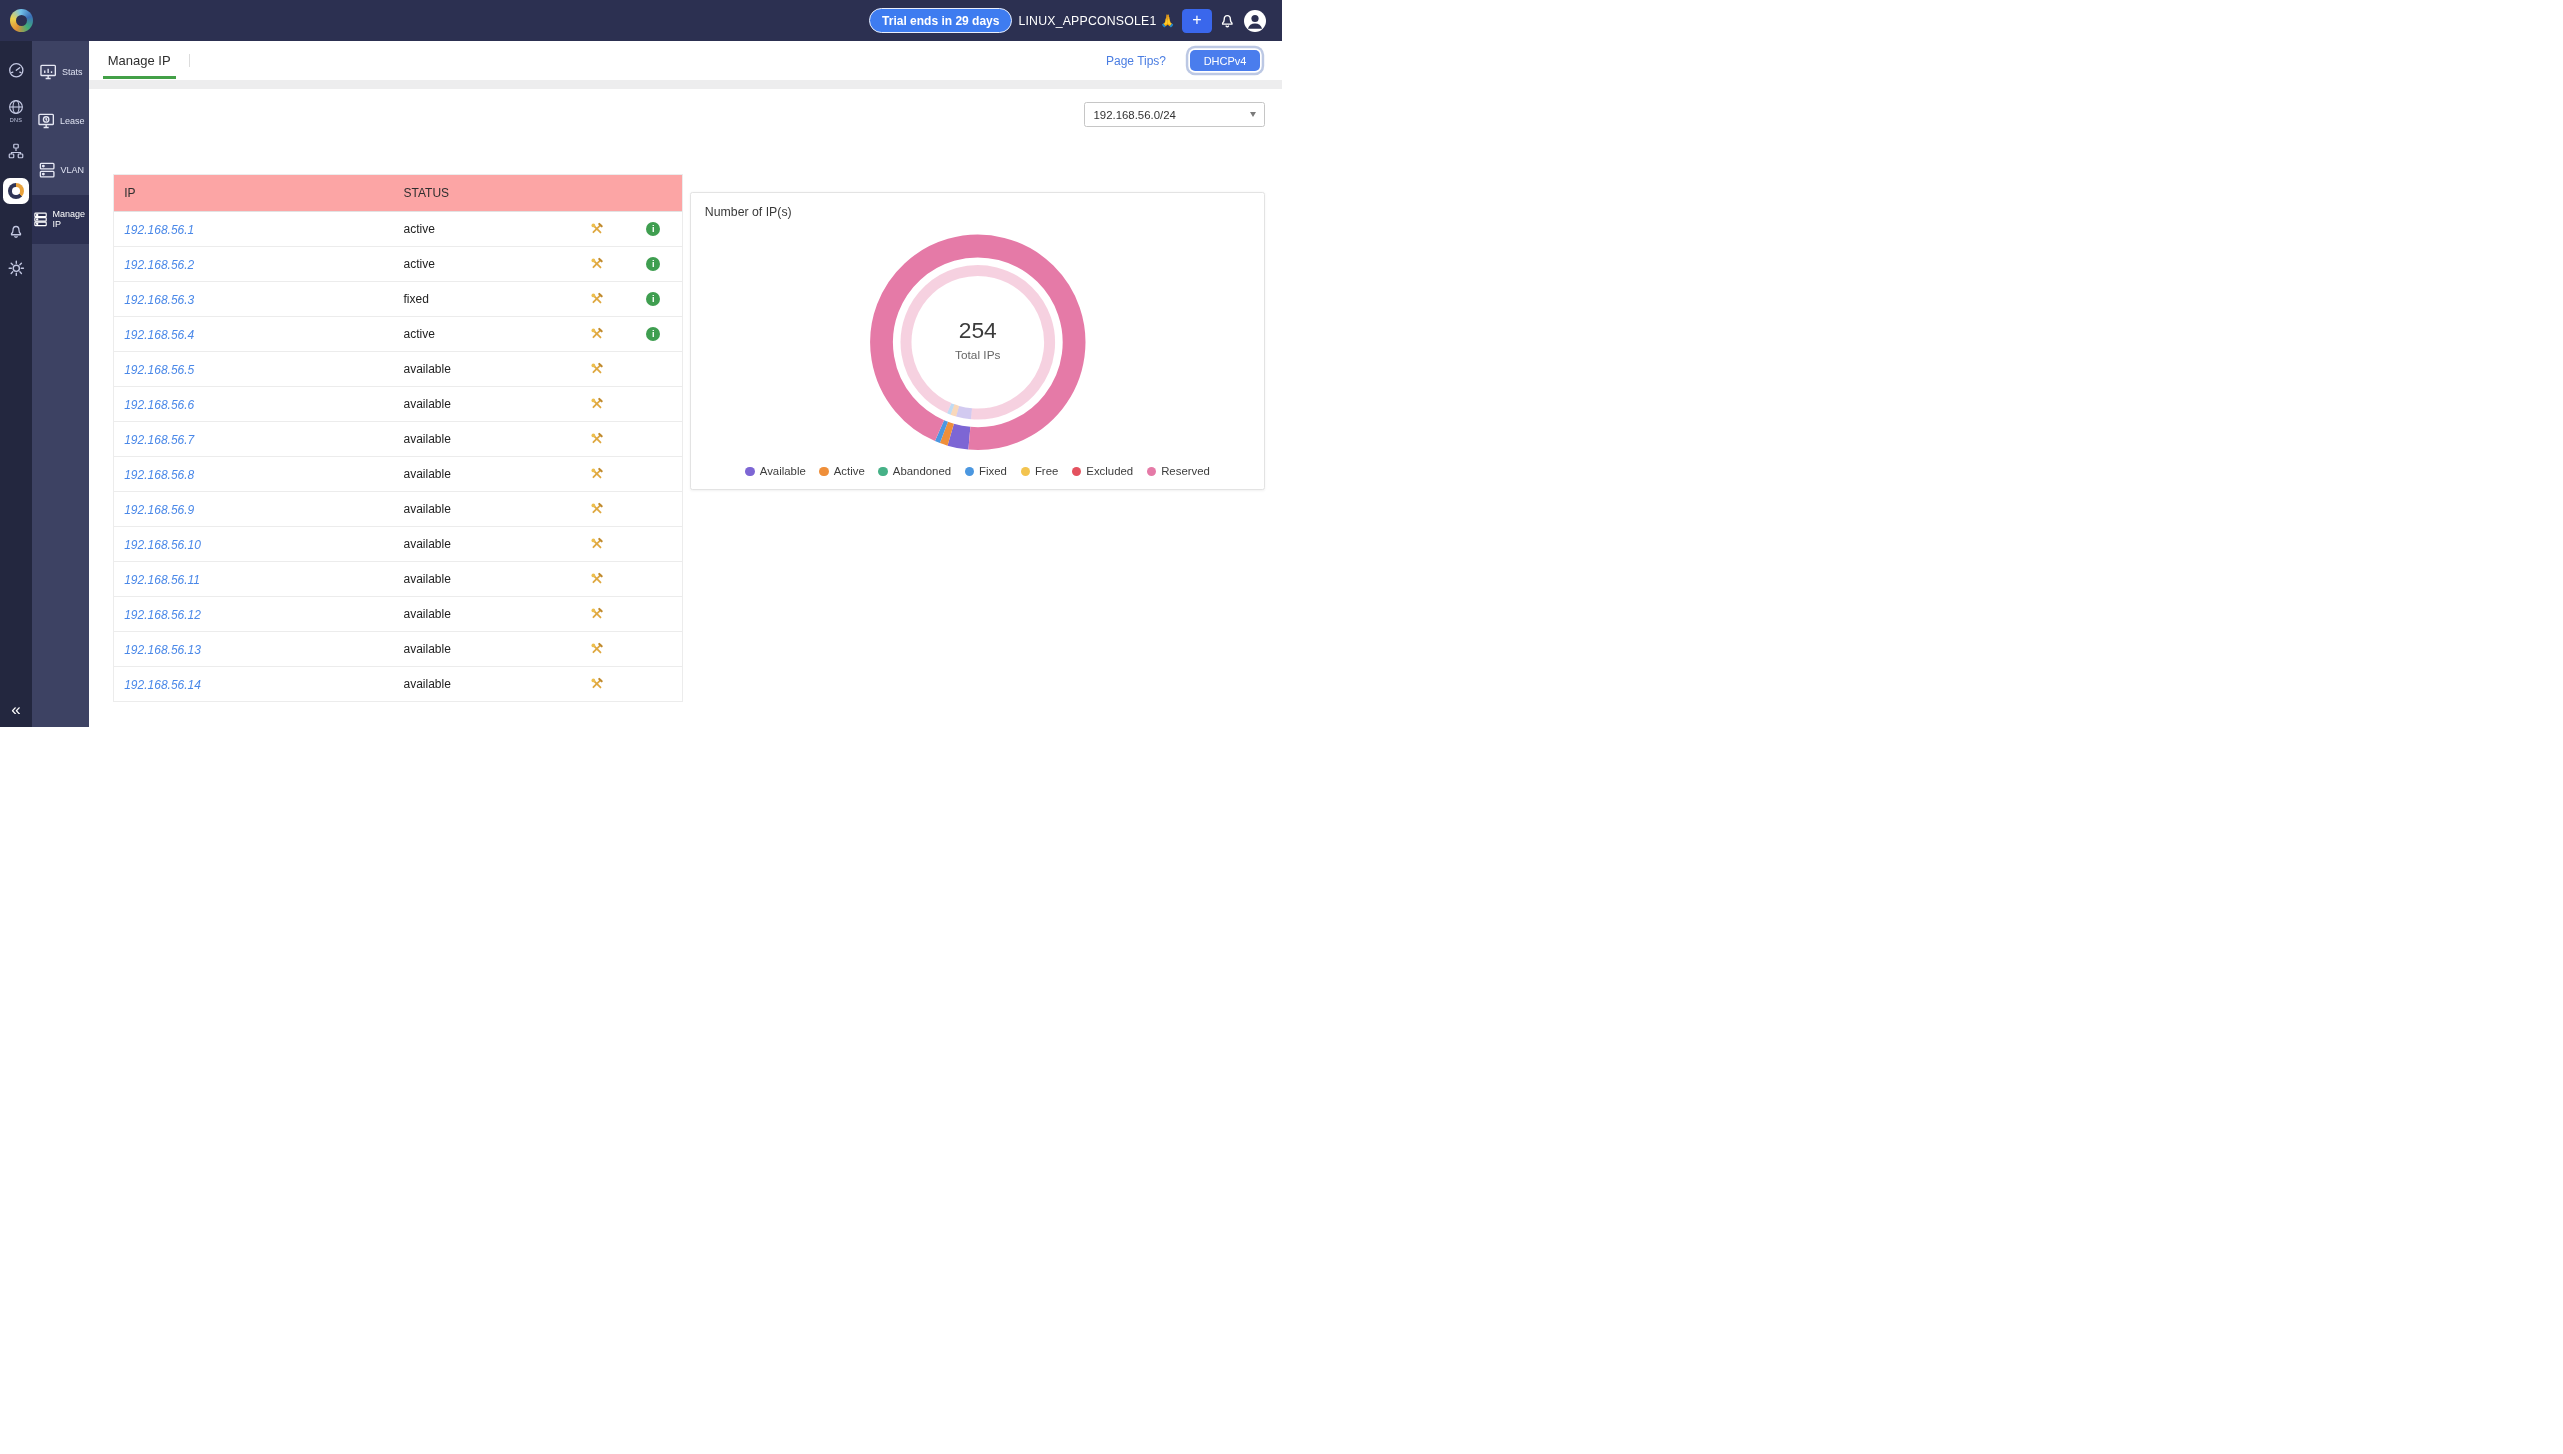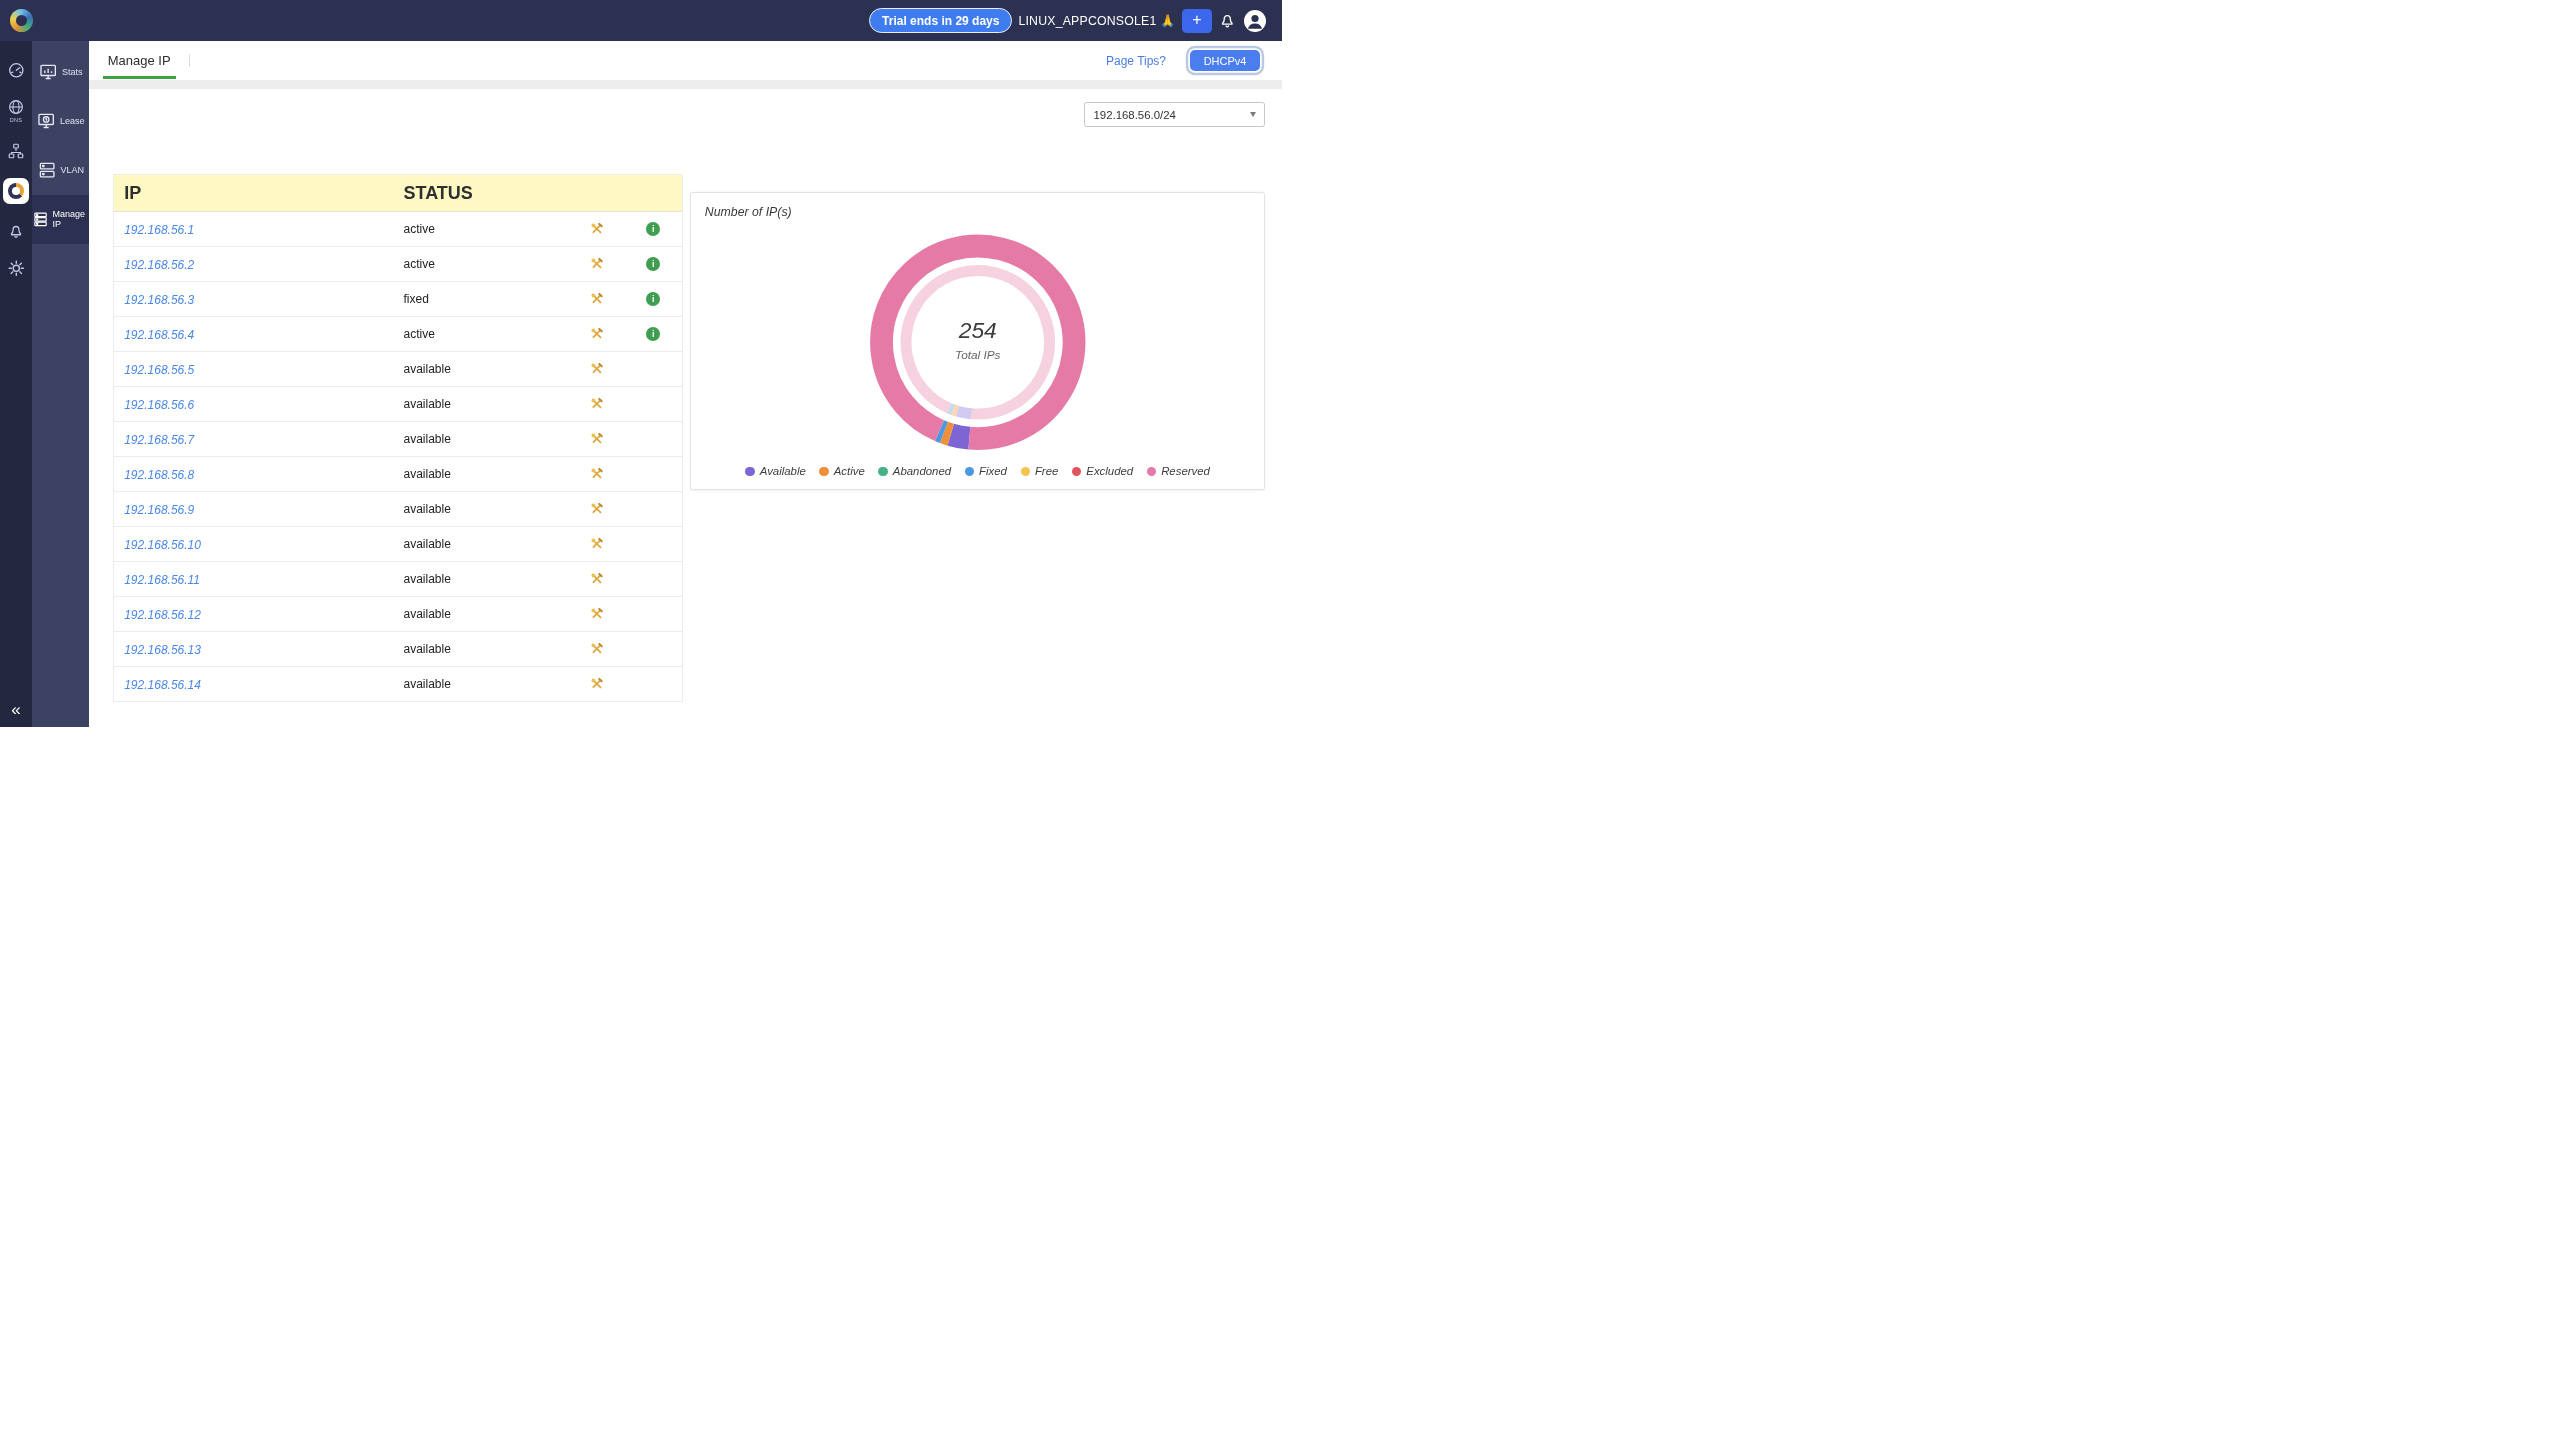--- a/index.html
+++ b/index.html
@@ -67,35 +67,35 @@
   
   .search-row { display:flex; align-items:flex-end; justify-content:space-between; }
   .search-input { width:280px; height:27px; border:0.8px solid #c9c9c9; border-radius:3.4px;
                   padding:0 8.5px; font-size:11.4px; color:#333; outline:none;
                   font-family:"Liberation Sans", sans-serif; }
   .search-input::placeholder { color:#8e8e8e; }
   .assign-hint { font-size:10.6px; color:#4b4b4b; margin:0 12px 2.5px 0; }
 
   .ip-table { margin-top:7.6px; border:0.8px solid #ececec; border-bottom:none; }
   .thead, .trow { display:grid; grid-template-columns:51% 29% 10% 10%; align-items:center; }
-  .thead { height:37px; background:#fef9c3; border-bottom:0.8px solid #e2e2e2;
-           font-weight:700; font-size:18px; color:#2f2f2f; }
+  .thead { height:37px; background:#fca5a5; border-bottom:0.8px solid #e2e2e2;
+           font-weight:400; font-size:12px; color:#2f2f2f; }
   .th-ip, .cell-ip { padding-left:10.2px; }
   .trow { height:35px; border-bottom:0.8px solid #ececec; background:#fff; }
   .ip-link { color:#4a88e8; font-size:12px; text-decoration:none; cursor:pointer;font-style:italic; }
   .cell-status { color:#222; font-size:12px; }
   .cell-tools, .cell-info { display:flex; justify-content:center; cursor:pointer; }
   .info-dot { width:14.4px; height:14.4px; border-radius:50%; background:#3f9e50; color:#fff;
               font-size:9.3px; font-weight:700; display:grid; place-items:center; }
   .hidden { visibility:hidden; }
 
   
   .right-col { margin-top:25.4px; display:flex; flex-direction:column; gap:12px; }
   .card { background:#fff; border:0.8px solid #e3e3e3; border-radius:2.5px;
-          box-shadow:0 0.8px 2.5px rgba(0,0,0,.06); padding:12px 13.6px;font-style:italic; }
+          box-shadow:0 0.8px 2.5px rgba(0,0,0,.06); padding:12px 13.6px; }
   .card-title { font-size:12.3px; color:#3a3a3a; }
   .chart-svg { display:block; width:100%; }
   .legend { display:flex; justify-content:center; gap:13.6px; margin-top:1.7px; }
   .legend-item { display:flex; align-items:center; gap:5.1px; font-size:11.4px; color:#3d3d3d;
                  cursor:pointer; }
   .legend-dot { width:9.3px; height:9.3px; border-radius:50%; }
   #gauge-card { height:364px; }
   text { font-family:"Liberation Sans", sans-serif; }
   .donut-center-value { font-size:27px; fill:#3c3c3c; }
   .donut-center-label { font-size:14px; fill:#666; }

